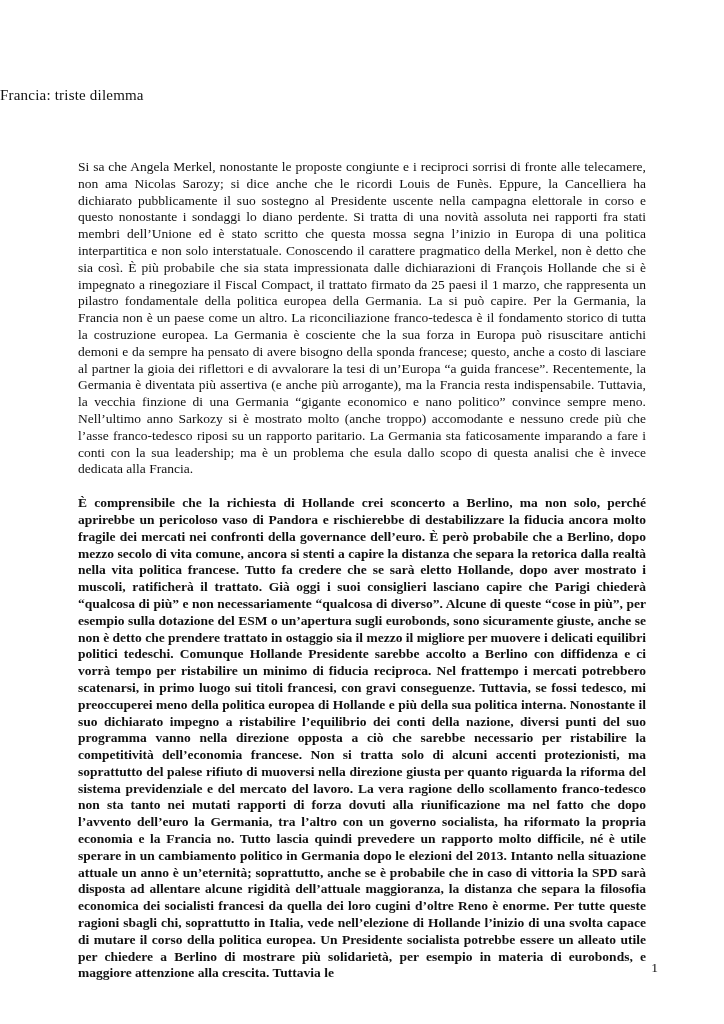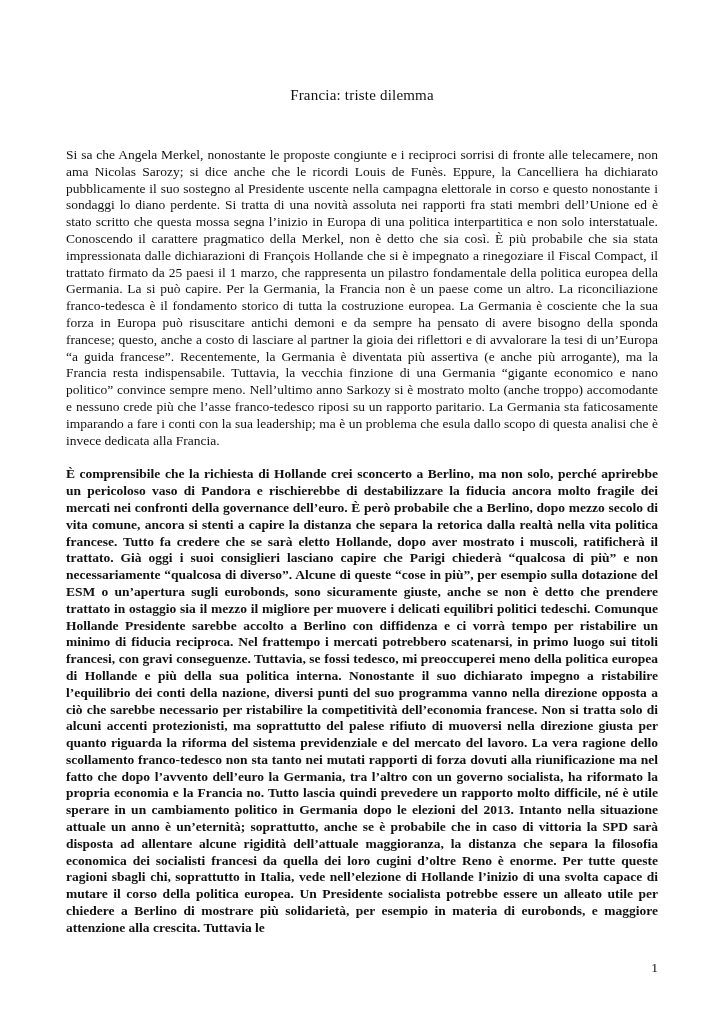--- a/index.html
+++ b/index.html
@@ -14,36 +14,35 @@
     background: #ffffff;
     font-family: "Liberation Serif", "DejaVu Serif", serif;
     color: #111111;
     overflow: hidden;
   }
   .doc-title {
     position: absolute;
     top: 87px;
     left: 0;
     width: 100%;
-    text-align: center;
     font-size: 15px;
     font-weight: normal;
     letter-spacing: 0.2px;
   }
   .doc-body {
     position: absolute;
     top: 147px;
     left: 66px;
     width: 592px;
     text-align: justify;
     font-size: 13.5px;
     line-height: 16.8px;
   }
   .doc-body p {
-    margin: 0;
+    margin: 12px;
   }
   .doc-body p + p {
     margin-top: 17px;
     font-weight: bold;
   }
   .page-number {
     position: absolute;
     top: 960px;
     right: 66px;
     font-size: 13.5px;

